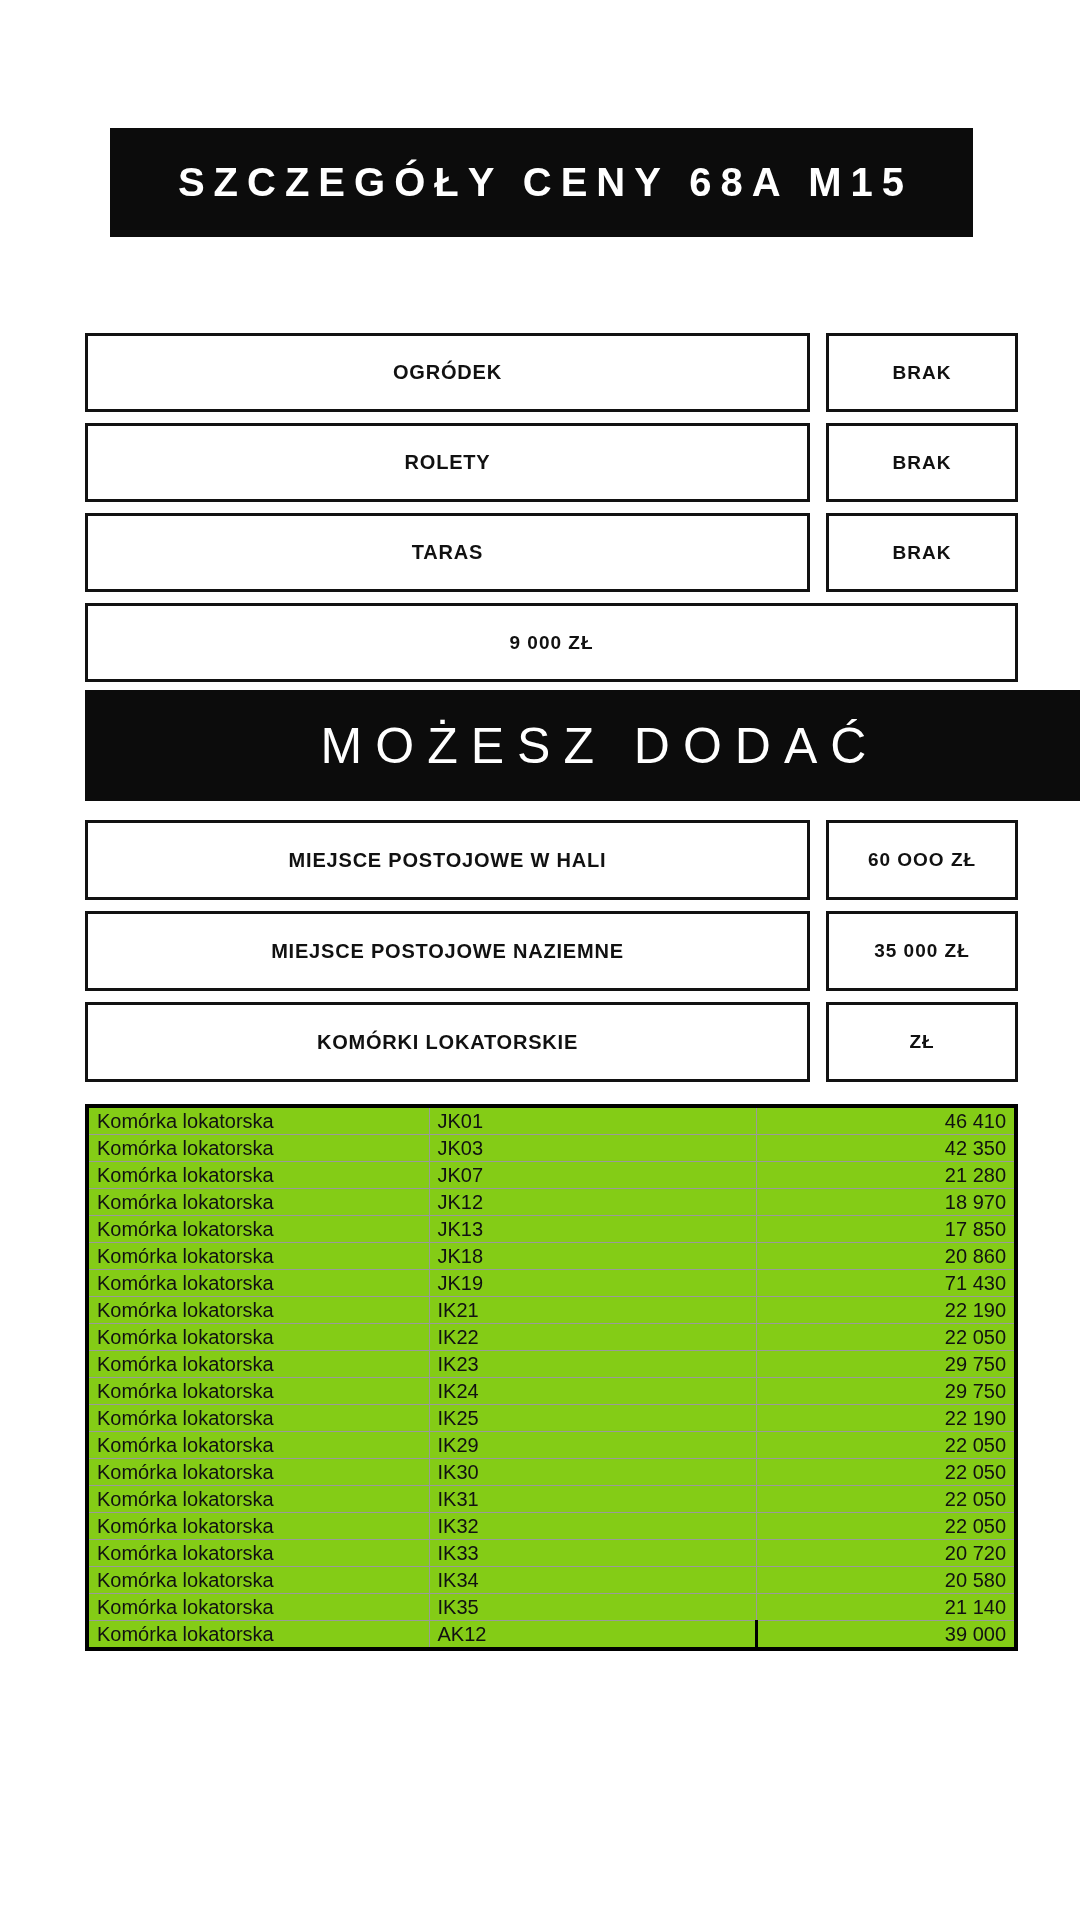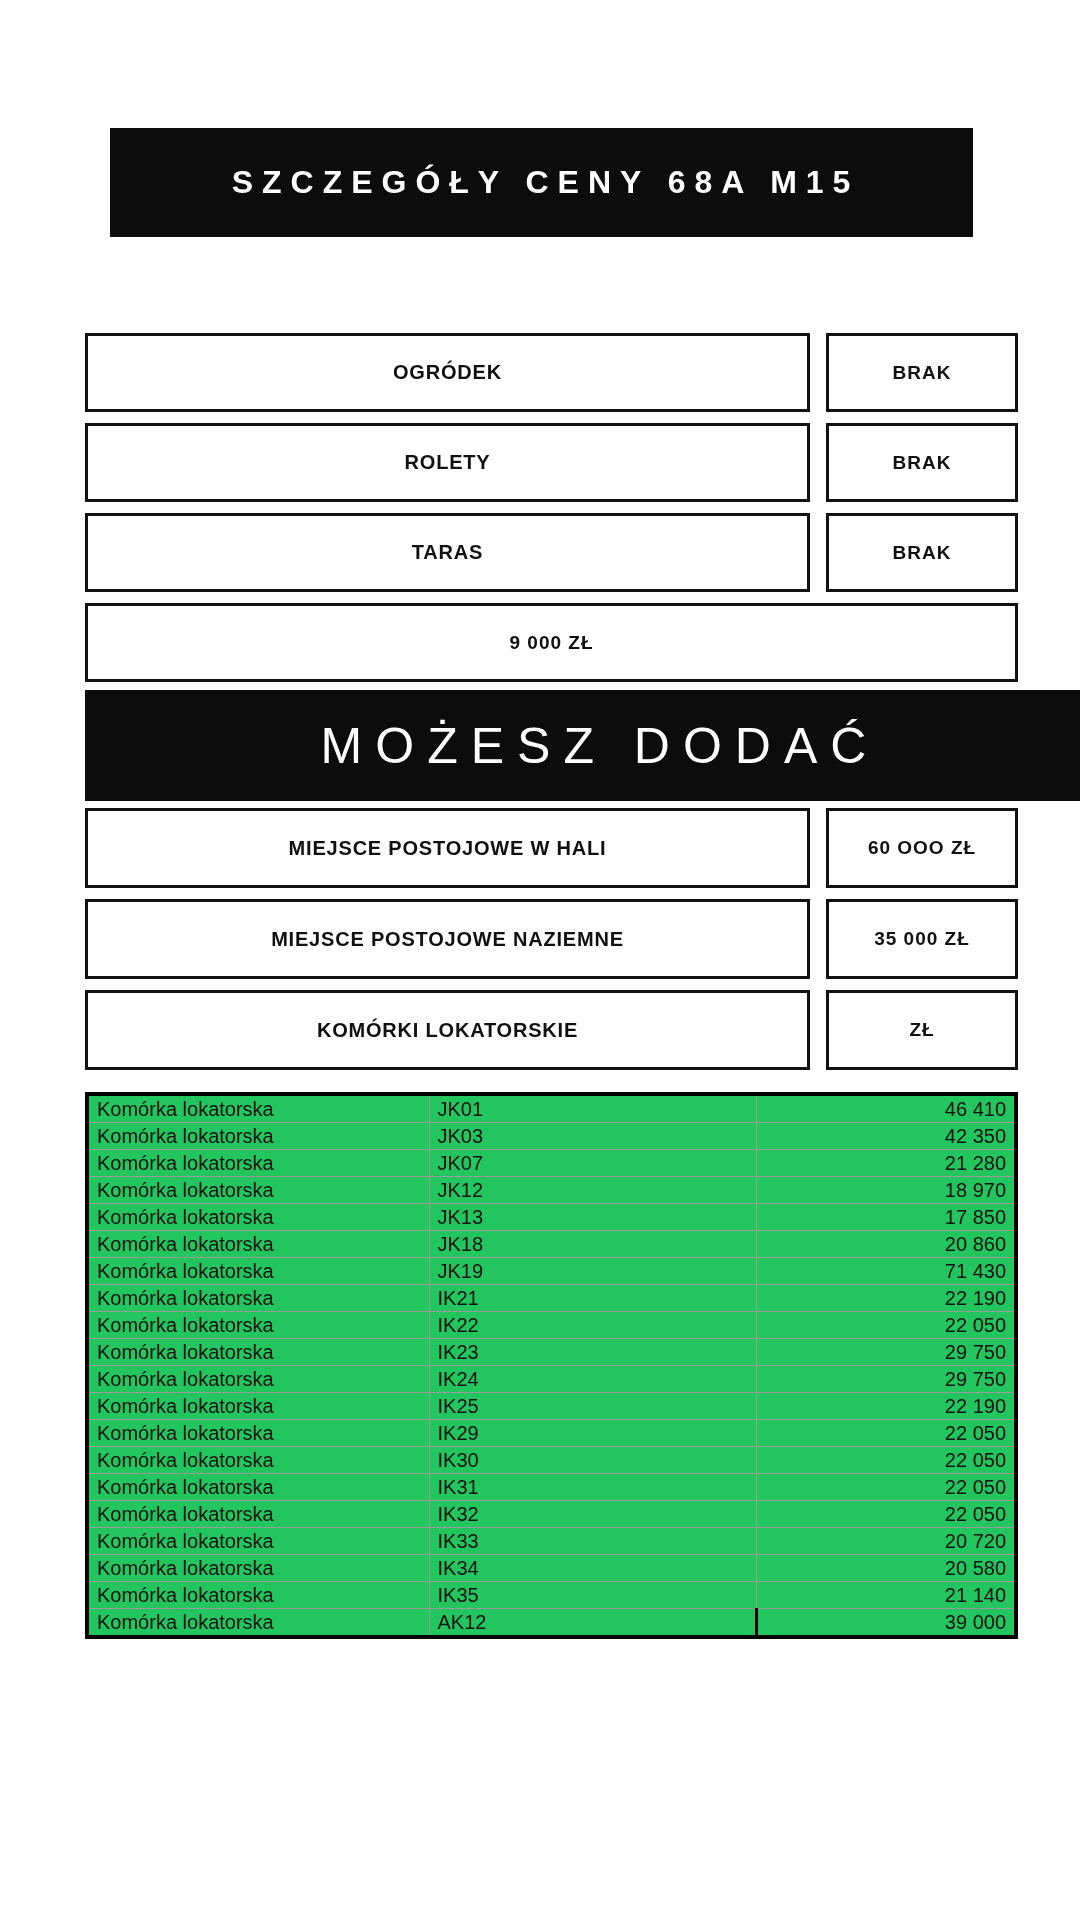--- a/index.html
+++ b/index.html
@@ -10,29 +10,29 @@
     color:#111;
     overflow:hidden;
   }
   .title-bar{
     background:#0c0c0c;color:#ffffff;
     display:flex;align-items:center;justify-content:center;
     box-sizing:border-box;
   }
   #main-title-bar{
     margin:128px 0 0 110px;width:863px;height:109px;
-    font-size:32px;font-weight:700;letter-spacing:9px;white-space:nowrap;padding-left:8px;
+    font-size:40px;font-weight:700;letter-spacing:9px;white-space:nowrap;padding-left:8px;
   }
   #addons-bar{
     margin:8px 16px 0 85px;width:1030px;height:111px;
     font-size:50px;font-weight:400;letter-spacing:13px;white-space:nowrap;
   }
   .rows{width:933px;}
   #price-rows{margin:96px 0 0 85px;}
-  #addon-rows{margin:7px 0 0 85px;}
+  #addon-rows{margin:19px 0 0 85px;}
   .price-row{display:flex;gap:16px;margin-bottom:11px;}
   .price-row:last-child{margin-bottom:0;}
   .label-box,.value-box{
     box-sizing:border-box;height:79px;
     border:3px solid #121212;background:#fff;
     display:flex;align-items:center;justify-content:center;
     font-weight:700;text-align:center;
   }
   .label-box{width:725px;font-size:20px;letter-spacing:0.8px;}
   .value-box{flex:1;font-size:19px;letter-spacing:1px;white-space:nowrap;text-align:right;}
@@ -43,21 +43,21 @@
     border-collapse:collapse;
     border:4px solid #000;
     table-layout:fixed;
   }
   #storage-table td{
     height:26px;
     border:1px solid #9a9a9a;
     font-size:20px;
     padding:0 0 0 8px;
     white-space:nowrap;overflow:hidden;
-    background:#22c55e;
+    background:#84cc16;
   }
   #storage-table td.cell-price{text-align:right;padding:0 8px 0 8px;}
   #storage-table tr:last-child td.cell-price{border-left:3px solid #000;}
 </style>
 </head>
 <body>
 
 <div class="title-bar" id="main-title-bar">
   <span>SZCZEGÓŁY CENY 68A M15</span>
 </div>

